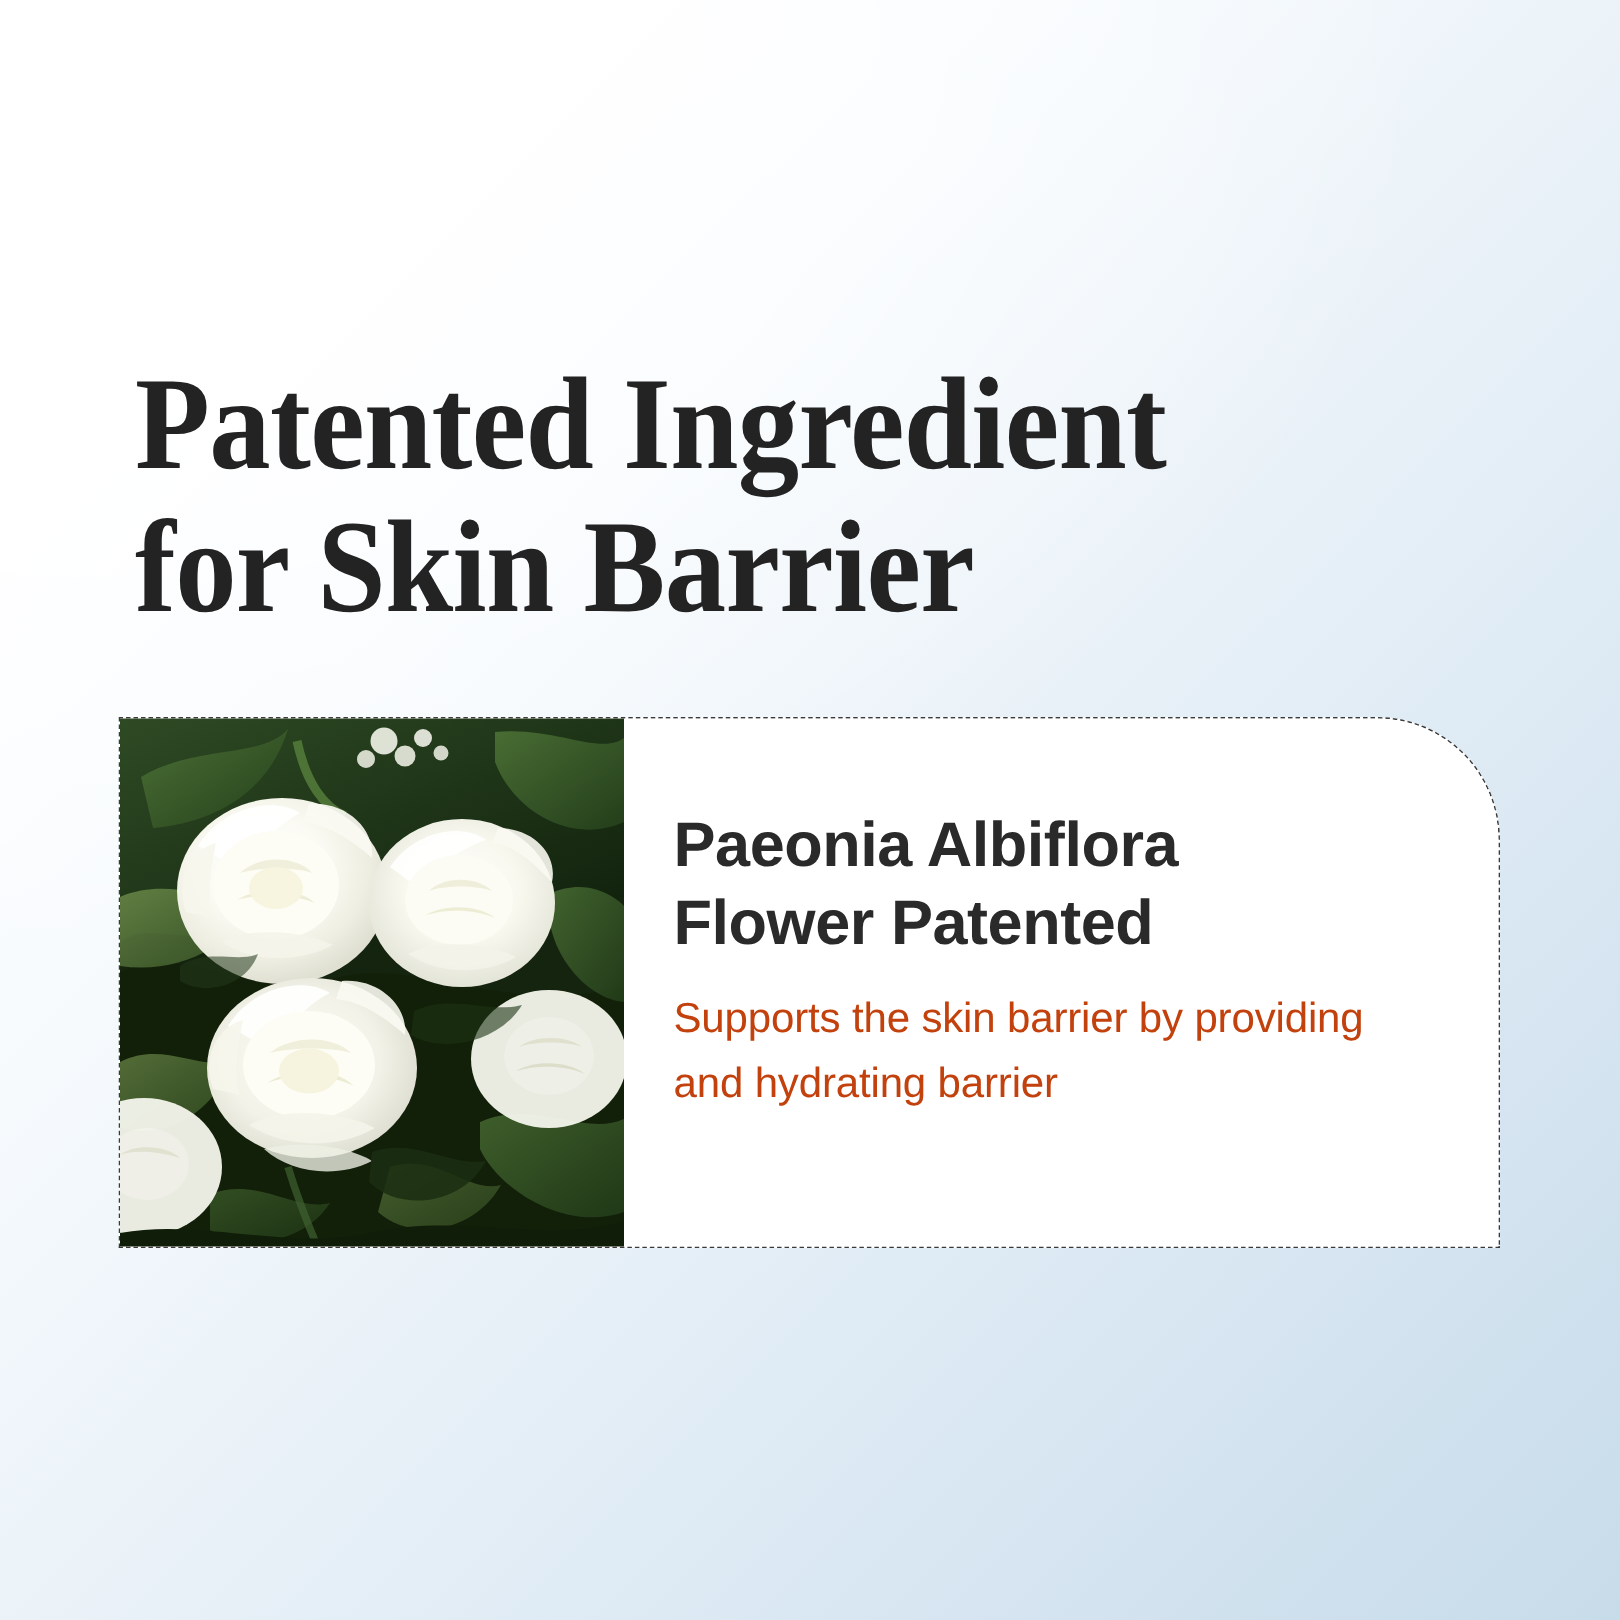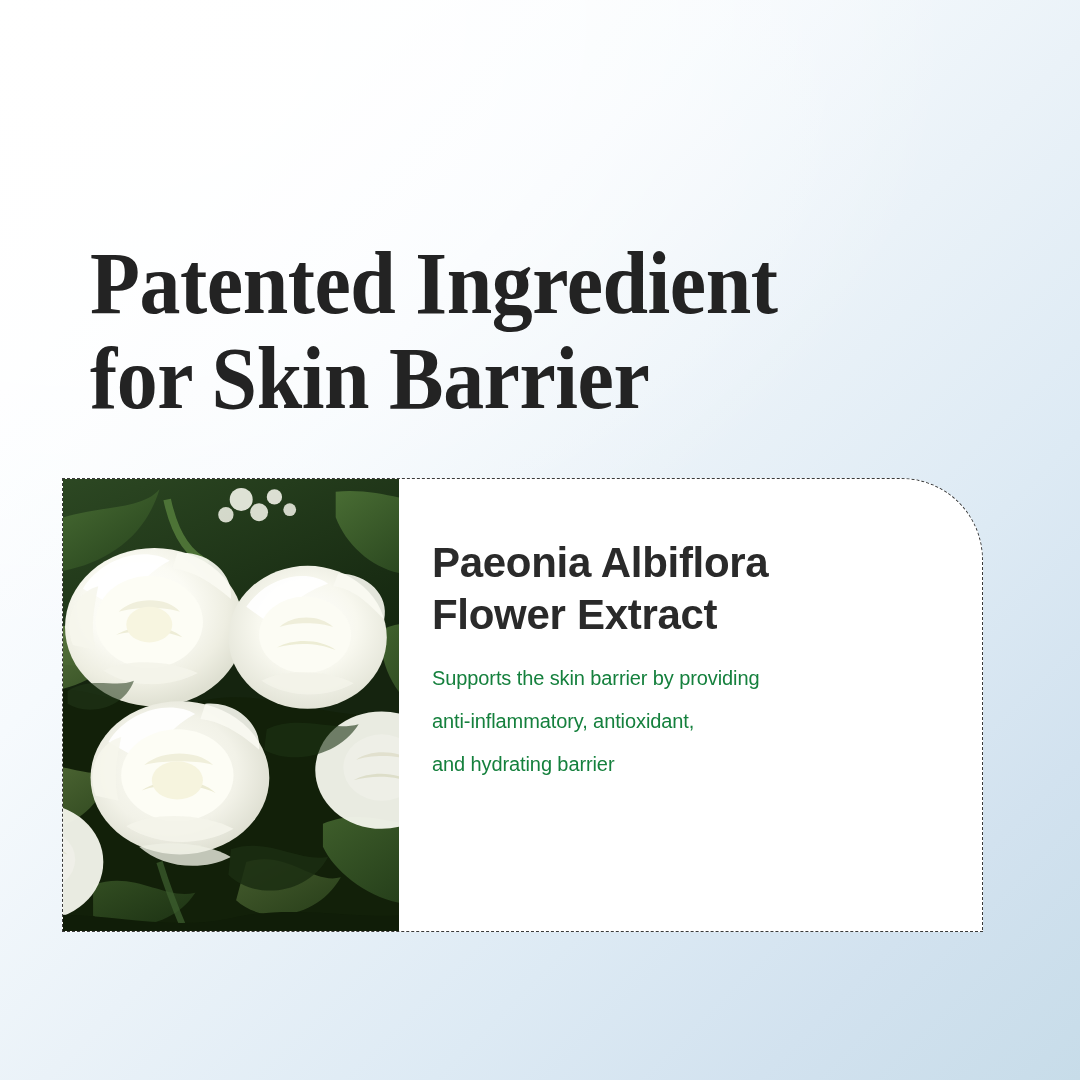--- a/index.html
+++ b/index.html
@@ -53,24 +53,24 @@
     letter-spacing:-0.5px;
     color:#232323;
     white-space:nowrap;
     transform:scaleX(0.93);
     transform-origin:left center;
   }
 
   
   #ingredient-card {
     position:absolute;
-    left:62px;
+    left:79px;
     top:478px;
     width:921px;
-    height:454px;
+    height:354px;
     background:#ffffff;
     border:1.5px dashed #3a3a3a;
     border-radius:0 82px 0 0;
     display:flex;
     overflow:hidden;
   }
 
   
   #ingredient-photo {
     width:336px;
@@ -93,23 +93,23 @@
     font-size:42px;
     line-height:52px;
     color:#2a2a2a;
     letter-spacing:-0.3px;
     white-space:nowrap;
   }
   #card-description { margin-top:16px; }
   .card-desc-line {
     font-family:"Liberation Sans", sans-serif;
     font-weight:400;
-    font-size:20px;
+    font-size:28px;
     line-height:43px;
-    color:#15803d;
+    color:#c2410c;
     letter-spacing:-0.1px;
     white-space:nowrap;
   }
 </style>
 </head>
 <body>
 
 <div id="bg-gradient">
   <div id="bg-gradient-overlay"></div>
 </div>
@@ -230,22 +230,21 @@
       <path d="M168 290 C196 280 220 300 244 296 C228 326 186 330 166 310 Z" fill="#1b2e12" opacity="0.85"></path>
       <path d="M196 196 C222 184 246 198 268 192 C252 218 214 224 194 212 Z" fill="#1d3314" opacity="0.6"></path>
       <path d="M0 354 H336 V336 C286 352 226 330 168 344 C110 356 54 334 0 344 Z" fill="#101d08"></path>
       <path d="M40 166 C58 154 78 164 92 158 C84 180 56 186 40 176 Z" fill="#22391a" opacity="0.55"></path>
     </svg>
   </div>
 
   <div id="card-text">
     <div>
       <div class="card-title-line">Paeonia Albiflora</div>
-      <div class="card-title-line">Flower Extract</div>
+      <div class="card-title-line">Flower Patented</div>
     </div>
     <div id="card-description">
       <div class="card-desc-line">Supports the skin barrier by providing</div>
-      <div class="card-desc-line">anti-inflammatory, antioxidant,</div>
       <div class="card-desc-line">and hydrating barrier</div>
     </div>
   </div>
 
 </div>
 
 </body></html>

